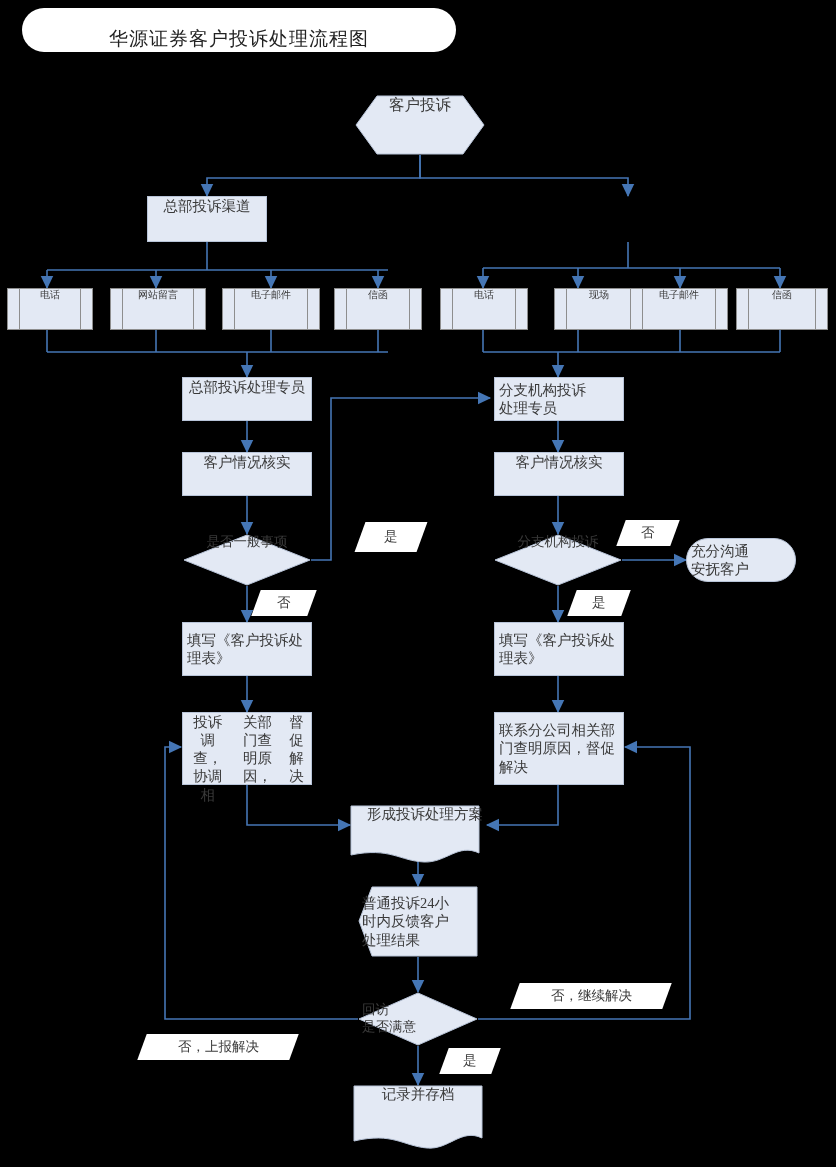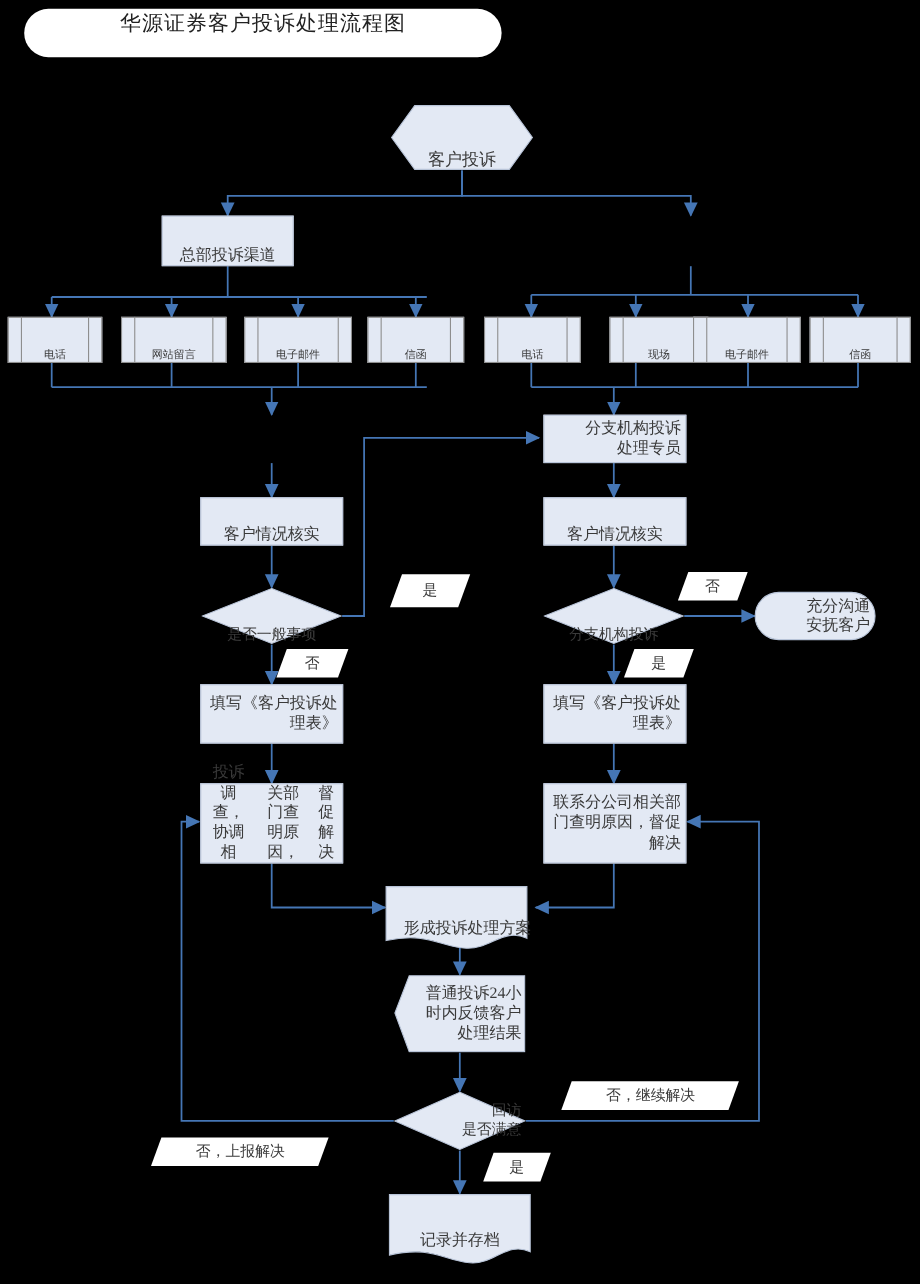--- a/index.html
+++ b/index.html
@@ -1,24 +1,24 @@
 <!DOCTYPE html>
 <html><head>
 <meta charset="utf-8">
 <style>
   html,body{margin:0;padding:0;background:#000;}
   body{width:836px;height:1167px;position:relative;overflow:hidden;
        font-family:"Liberation Serif","DejaVu Serif",serif;}
   #stage{position:absolute;left:0;top:0;width:836px;height:1167px;background:#000;}
   svg.layer{position:absolute;left:0;top:0;width:836px;height:1167px;}
-  .node{position:absolute;display:flex;align-items:flex-end;justify-content:center;
+  .node{position:absolute;display:flex;align-items:flex-start;justify-content:center;
         text-align:center;color:#3a3a3a;line-height:1.25;box-sizing:border-box;}
   .txt{position:relative;z-index:3;padding:0 4px;}
   .title-pill{position:absolute;left:22px;top:8px;width:434px;height:44px;
-        background:#ffffff;border-radius:22px;display:flex;align-items:flex-start;
+        background:#ffffff;border-radius:22px;display:flex;align-items:flex-end;
         justify-content:center;}
   .title-pill .txt{font-size:19px;color:#222;letter-spacing:1px;}
   .rect{background:#e3e9f4;border:1px solid #b8c4d8;}
   .fs13{font-size:13.5px;font-family:Liberation Serif, serif;}
   .fs14{font-size:14.5px;}
   .fs15{font-size:15.5px;}
   .pp{position:absolute;background:#ffffff;color:#3a3a3a;font-size:13.5px;
       display:flex;align-items:center;justify-content:center;
       transform:skewX(-20deg);}
   .pp > span{transform:skewX(20deg);}
@@ -143,20 +143,23 @@
   <div class="predef node" style="left:534px;top:288px;width:90px;height:42px;margin-left:20px;">
     <span class="txt">现场</span>
   </div>
   <div class="predef node" style="left:630px;top:288px;width:98px;height:42px;">
     <span class="txt">电子邮件</span>
   </div>
   <div class="predef node" style="left:736px;top:288px;width:92px;height:42px;">
     <span class="txt">信函</span>
   </div>
 
+  <div class="node rect" style="left:182px;top:377px;width:130px;height:44px;">
+    <span class="txt fs14">总部投诉处理专员</span>
+  </div>
   <div class="node rect" style="left:494px;top:377px;width:130px;height:44px;flex-direction:column;">
     <span class="txt fs14">分支机构投诉</span>
     <span class="txt fs14">处理专员</span>
   </div>
 
   <div class="node rect" style="left:182px;top:452px;width:130px;height:44px;">
     <span class="txt fs14">客户情况核实</span>
   </div>
   <div class="node rect" style="left:494px;top:452px;width:130px;height:44px;">
     <span class="txt fs14">客户情况核实</span>

